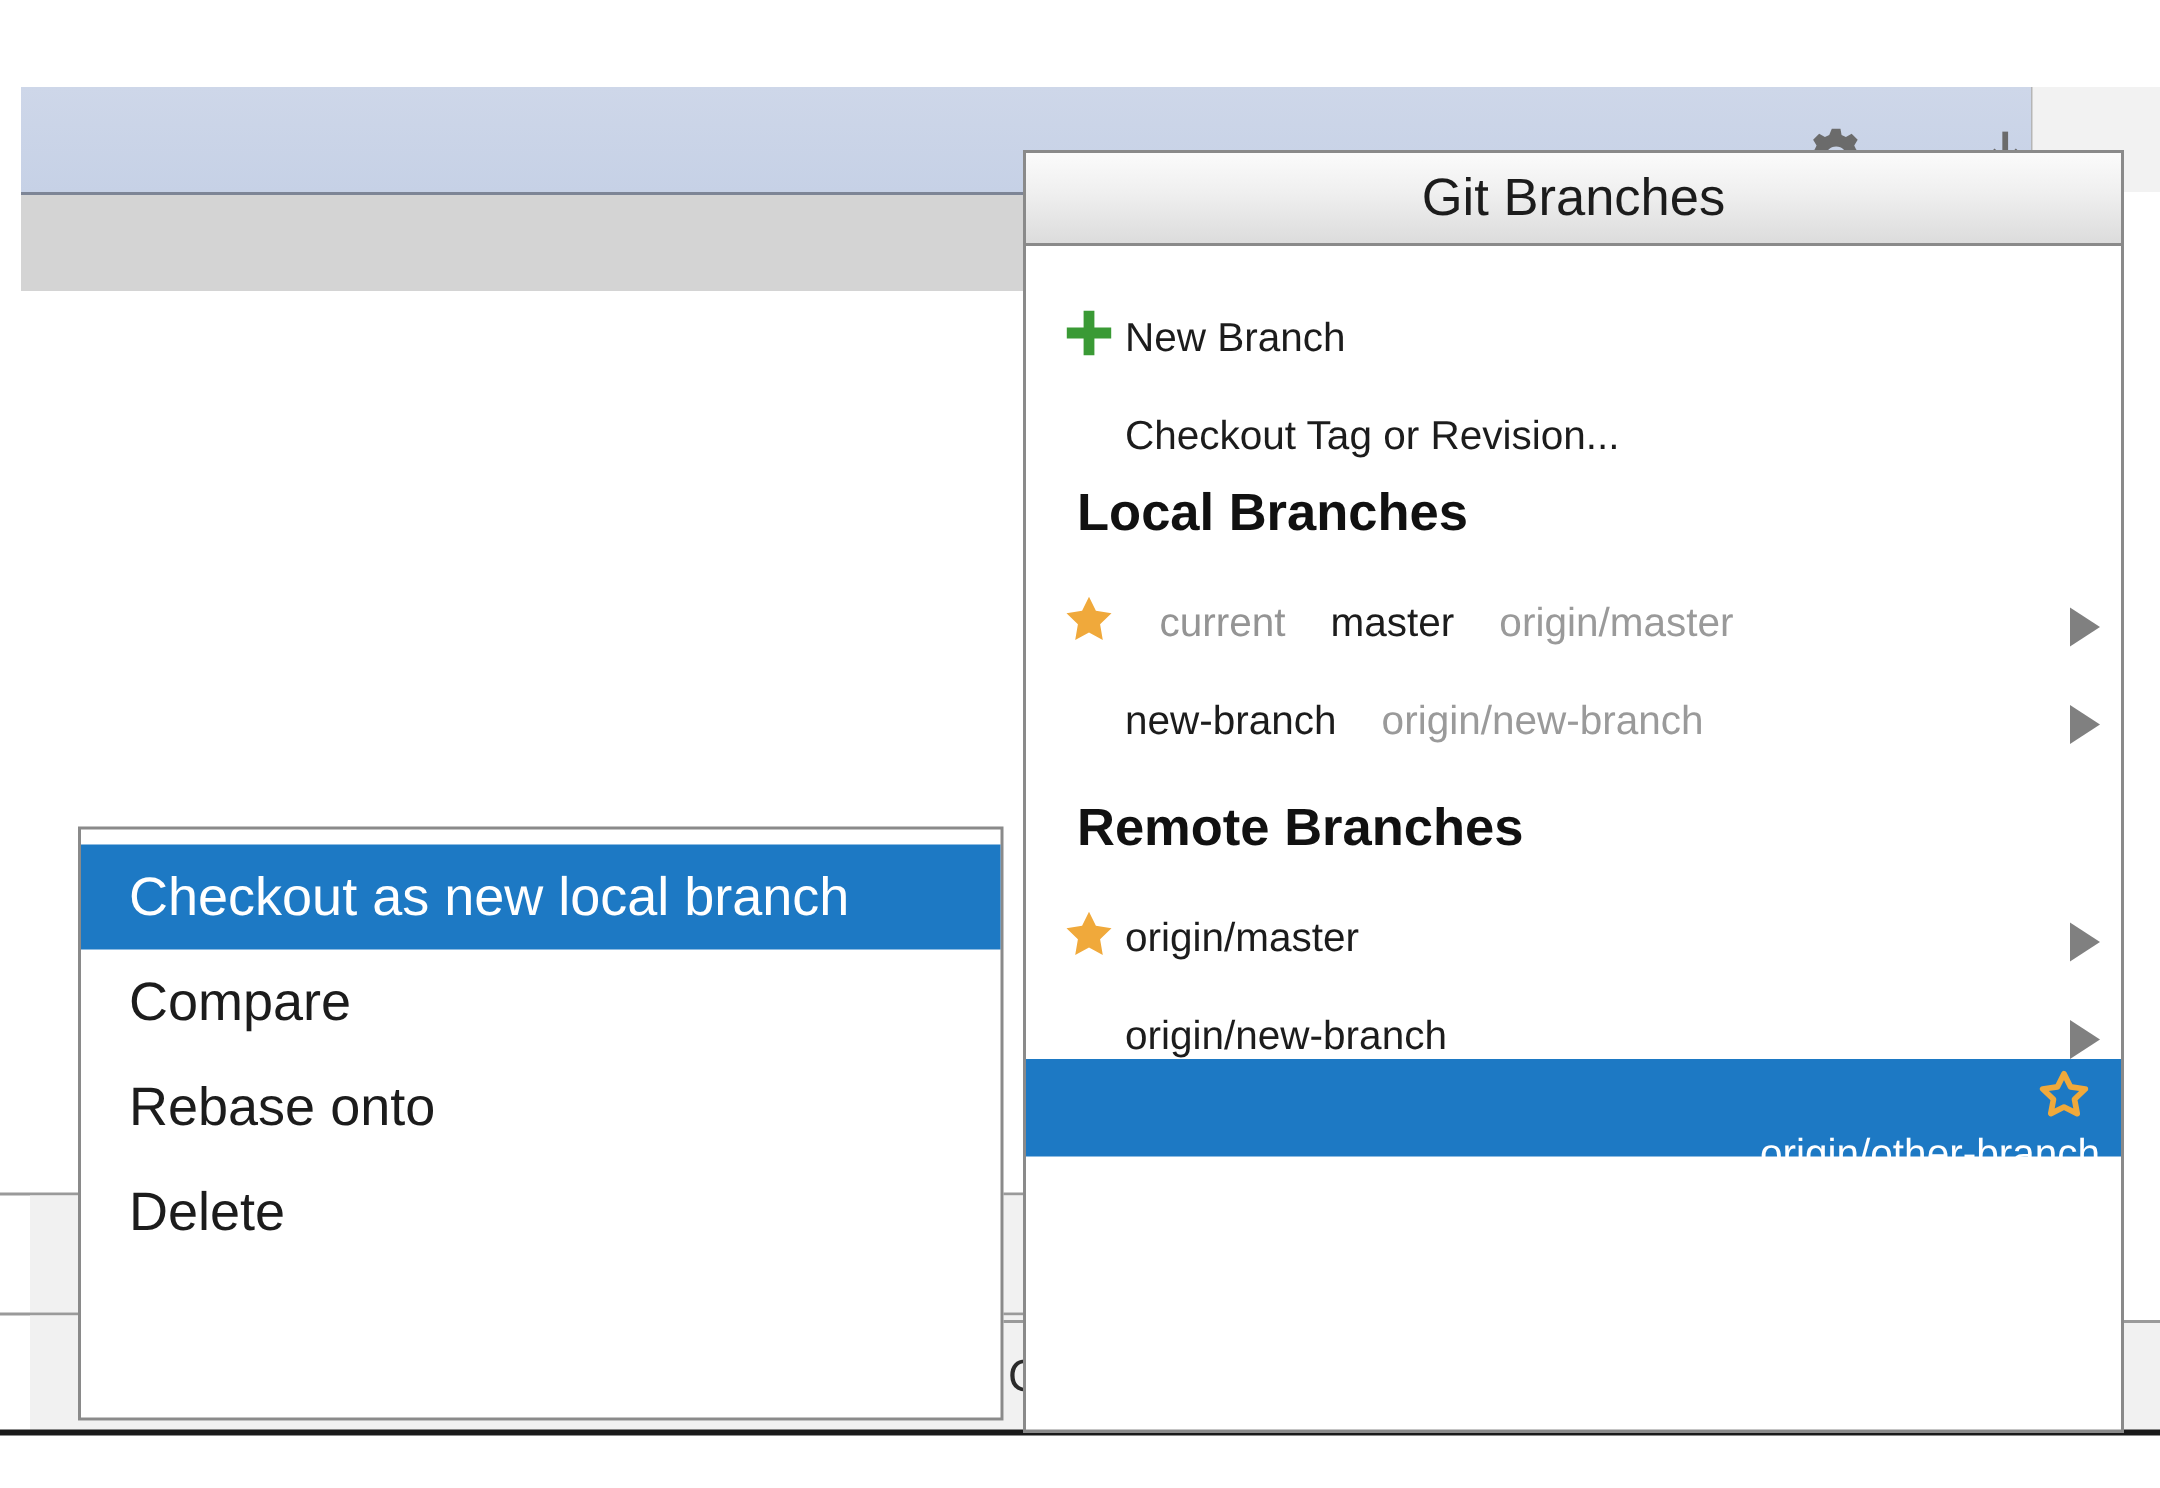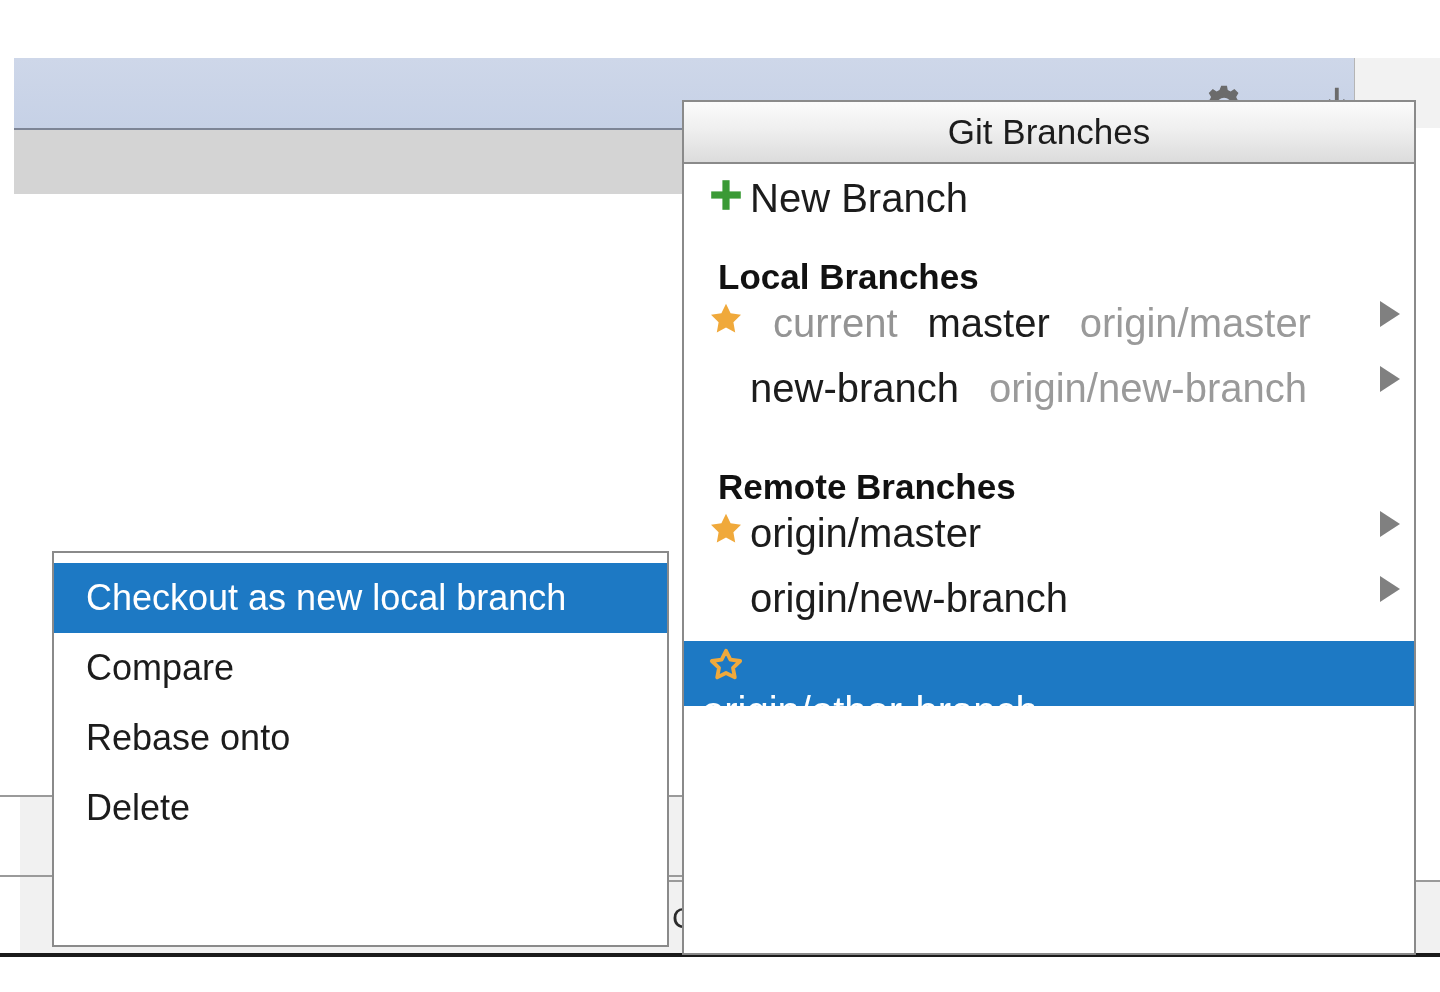--- a/index.html
+++ b/index.html
@@ -51,22 +51,22 @@
     background:#ffffff;border:2px solid #8a8a8a;box-sizing:border-box;
   }
   #git-branches-title{
     height:62px;box-sizing:border-box;
     background:linear-gradient(180deg,#fbfbfb 0%,#efefef 45%,#dcdcdc 100%);
     border-bottom:2px solid #8a8a8a;
     display:flex;align-items:center;justify-content:center;
     font-size:35px;color:#1c1c1c;
   }
   .menu-row{
-    display:flex;align-items:flex-start;height:65px;box-sizing:border-box;
-    padding:0 14px 0 18px;font-size:40px;color:#1c1c1c;white-space:nowrap;
+    display:flex;align-items:flex-end;height:65px;box-sizing:border-box;
+    padding:0 14px 0 18px;font-size:27px;color:#1c1c1c;white-space:nowrap;
   }
   .menu-row.selected{background:#1d79c4;color:#ffffff;flex-direction:column;}
   .row-icon{width:48px;flex:0 0 48px;display:flex;align-items:center;justify-content:center;}
   .row-icon.blank{visibility:hidden;}
   .section-header{
     font-size:35px;font-weight:bold;color:#111;
     padding:16px 0 4px 34px;
   }
   .branch-name{font-weight:normal;}
   .branch-current{color:#949494;font-weight:normal;margin-left:23px;}
@@ -176,20 +176,24 @@
   <div class="menu-row" style="margin-top:12px;">
     <span class="row-icon">
       <svg width="38" height="38" viewBox="0 0 19 19" aria-hidden="true">
         <path fill="#3a9a35" d="M7.7 2.1h3.6v14.8H7.7z"></path>
         <path fill="#3a9a35" d="M2.1 7.7h14.8v3.6H2.1z"></path>
       </svg>
     </span>
     <span>New Branch</span>
   </div>
 
+  <div class="menu-row">
+    <span class="row-icon blank"></span>
+    <span>Checkout Tag or Revision...</span>
+  </div>
 
   <div class="section-header">Local Branches</div>
 
   <div class="menu-row">
     <span class="row-icon">
       <svg width="36" height="36" viewBox="0 0 18 18" aria-hidden="true">
         <path fill="#f0a93b" d="M9 1.4l2.3 4.7 5.2.8-3.8 3.7.9 5.2L9 13.3l-4.6 2.5.9-5.2L1.5 6.9l5.2-.8z"></path>
       </svg>
     </span>
     <span class="branch-current">current</span>

